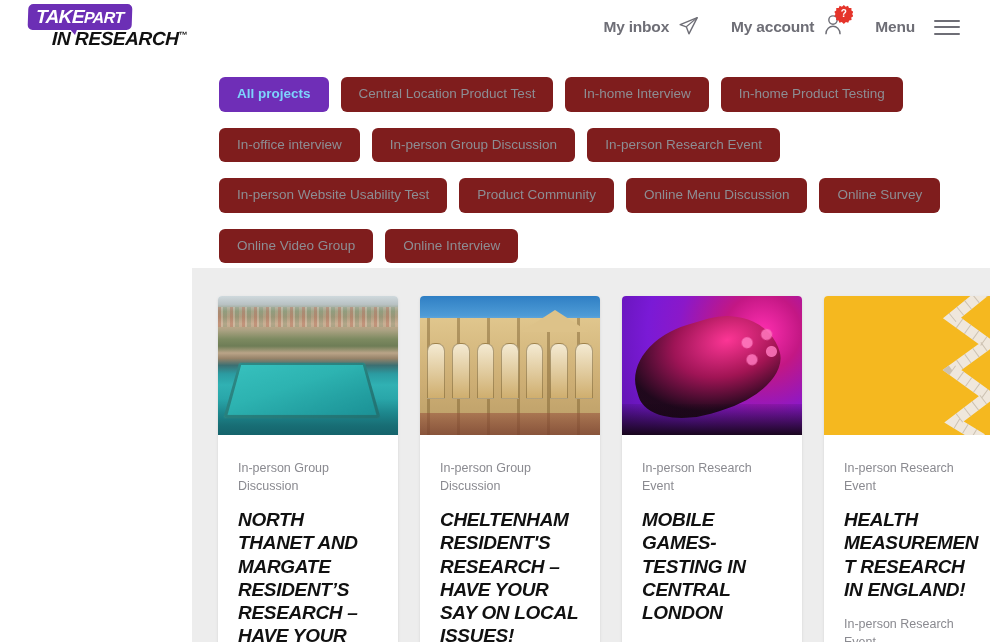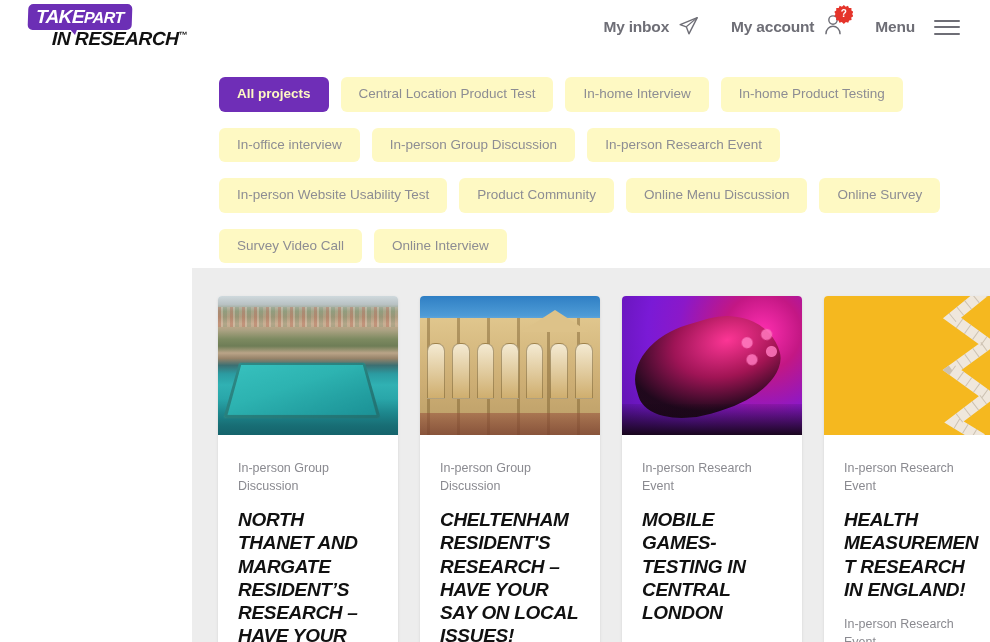--- a/index.html
+++ b/index.html
@@ -150,35 +150,35 @@
     top: 77px;
     width: 760px;
   }
   .filter-row {
     display: flex;
     flex-wrap: nowrap;
     gap: 12px;
     margin-bottom: 16px;
   }
   .chip {
-    background: #fef9c3;
+    background: #7f1d1d;
     color: #8d8d93;
     border-radius: 6px;
     padding: 10px 18px 11px 18px;
     font-size: 13.5px;
     font-weight: normal;
     line-height: 1;
     white-space: nowrap;
     cursor: pointer;
     border: none;
     font-family: inherit;
   }
   .chip.active {
     background: #6f2eb7;
-    color: #fef9c3;
+    color: #7dd3fc;
     font-weight: bold;
   }
 
   
   .projects-section {
     position: absolute;
     left: 192px;
     top: 268px;
     width: 798px;
     height: 374px;
@@ -398,21 +398,21 @@
   </div>
 
   <div class="filter-row">
     <button class="chip">In-person Website Usability Test</button>
     <button class="chip">Product Community</button>
     <button class="chip">Online Menu Discussion</button>
     <button class="chip">Online Survey</button>
   </div>
 
   <div class="filter-row">
-    <button class="chip">Survey Video Call</button>
+    <button class="chip">Online Video Group</button>
     <button class="chip">Online Interview</button>
   </div>
 
 </div>
 
 <div class="projects-section">
   <div class="cards">
 
     <div class="card">
       <div class="card-img">

